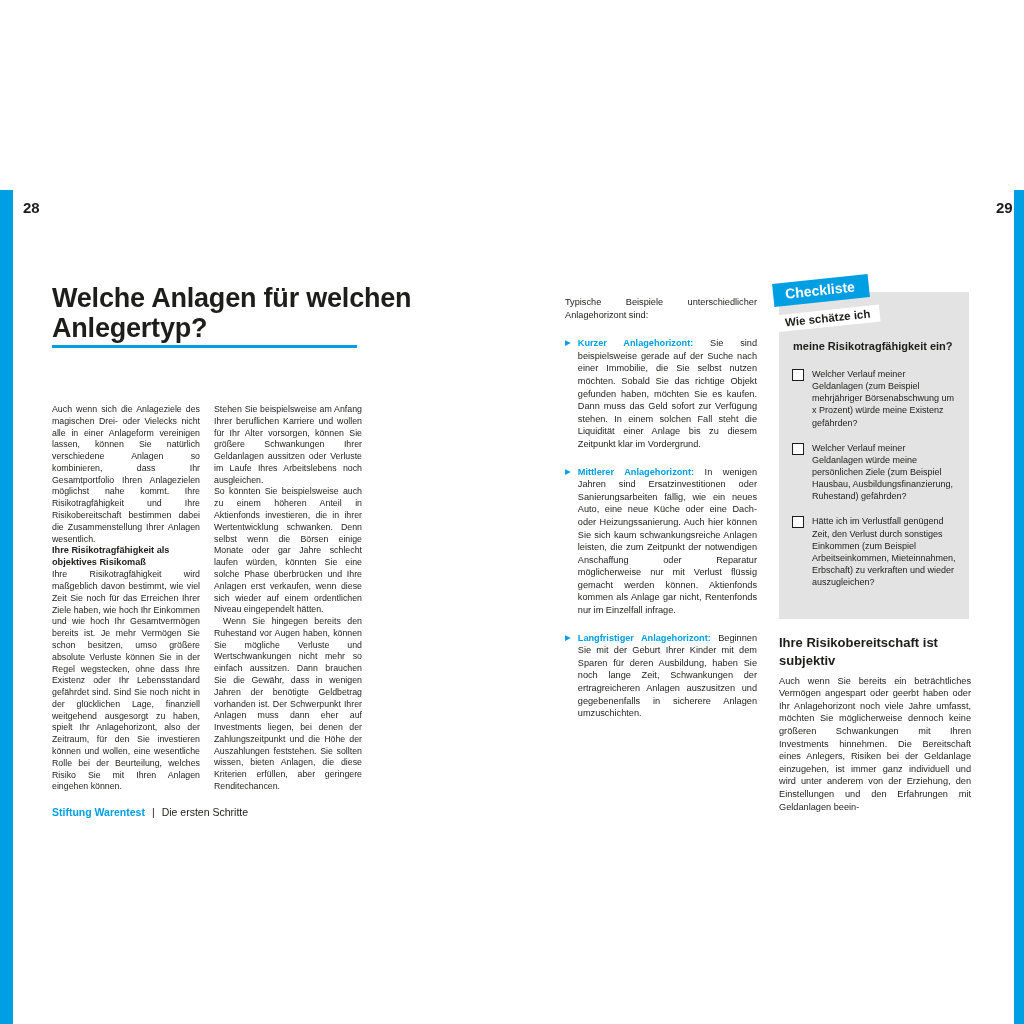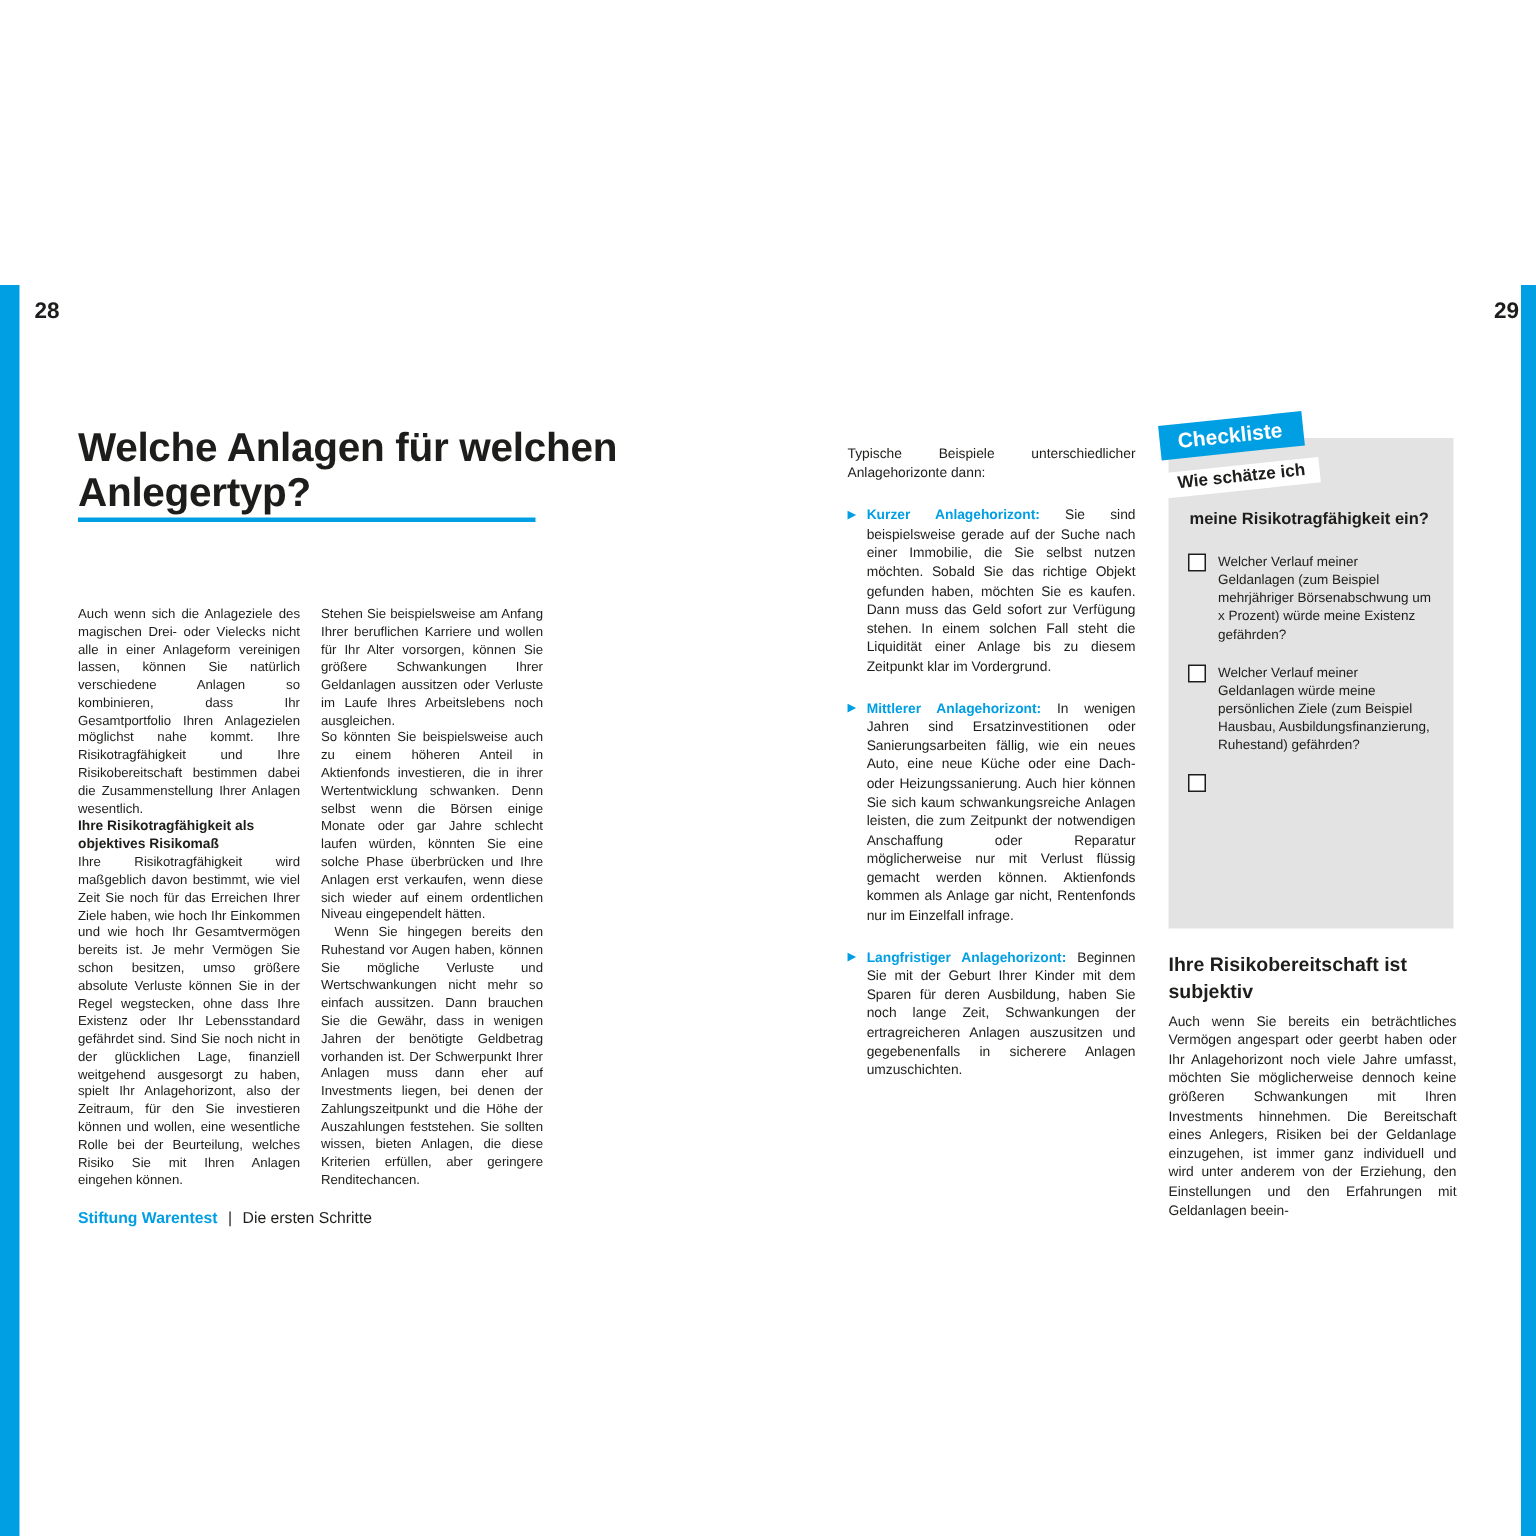--- a/index.html
+++ b/index.html
@@ -72,21 +72,21 @@
     <p class="indent">Wenn Sie hingegen bereits den Ruhestand vor Augen haben, können Sie mögliche Verluste und Wertschwankungen nicht mehr so einfach aussitzen. Dann brauchen Sie die Gewähr, dass in wenigen Jahren der benötigte Geldbetrag vorhanden ist. Der Schwerpunkt Ihrer Anlagen muss dann eher auf Investments liegen, bei denen der Zahlungszeitpunkt und die Höhe der Auszahlungen feststehen. Sie sollten wissen, bieten Anlagen, die diese Kriterien erfüllen, aber geringere Renditechancen.</p>
   </div>
 
   <div class="footer">
     <span class="brand">Stiftung Warentest</span>
     <span>|</span>
     <span>Die ersten Schritte</span>
   </div>
 
   <div class="rcol">
-    <p class="lead">Typische Beispiele unterschiedlicher Anlagehorizonte dann:</p>
+    <p class="lead">Typische Beispiele unterschiedlicher Anlagehorizont sind:</p>
 
     <div class="bullet">
       <span class="arrow">▶</span>
       <div class="bullet-body">
         <span class="blabel">Kurzer Anlagehorizont:</span>
         <span>Sie sind beispielsweise gerade auf der Suche nach einer Immobilie, die Sie selbst nutzen möchten. Sobald Sie das richtige Objekt gefunden haben, möchten Sie es kaufen. Dann muss das Geld sofort zur Verfügung stehen. In einem solchen Fall steht die Liquidität einer Anlage bis zu diesem Zeitpunkt klar im Vordergrund.</span>
       </div>
     </div>
 
     <div class="bullet">
@@ -115,20 +115,21 @@
       <div class="check-item">
         <span class="cbox"></span>
         <span>Welcher Verlauf meiner Geldanlagen (zum Beispiel mehrjähriger Börsenabschwung um x Prozent) würde meine Existenz gefährden?</span>
       </div>
       <div class="check-item">
         <span class="cbox"></span>
         <span>Welcher Verlauf meiner Geldanlagen würde meine persönlichen Ziele (zum Beispiel Hausbau, Ausbildungsfinanzierung, Ruhestand) gefährden?</span>
       </div>
       <div class="check-item">
         <span class="cbox"></span>
+        <span>Hätte ich im Verlustfall genügend Zeit, den Verlust durch sonstiges Einkommen (zum Beispiel Arbeitseinkommen, Mieteinnahmen, Erbschaft) zu verkraften und wieder auszugleichen?</span>
       </div>
     </div>
   </div>
 
   <div class="risk">
     <div class="risk-head">Ihre Risikobereitschaft ist subjektiv</div>
     <p style="margin:0;">Auch wenn Sie bereits ein beträchtliches Vermögen angespart oder geerbt haben oder Ihr Anlagehorizont noch viele Jahre umfasst, möchten Sie möglicherweise dennoch keine größeren Schwankungen mit Ihren Investments hinnehmen. Die Bereitschaft eines Anlegers, Risiken bei der Geldanlage einzugehen, ist immer ganz individuell und wird unter anderem von der Erziehung, den Einstellungen und den Erfahrungen mit Geldanlagen beein-</p>
   </div>
 
 </div>

